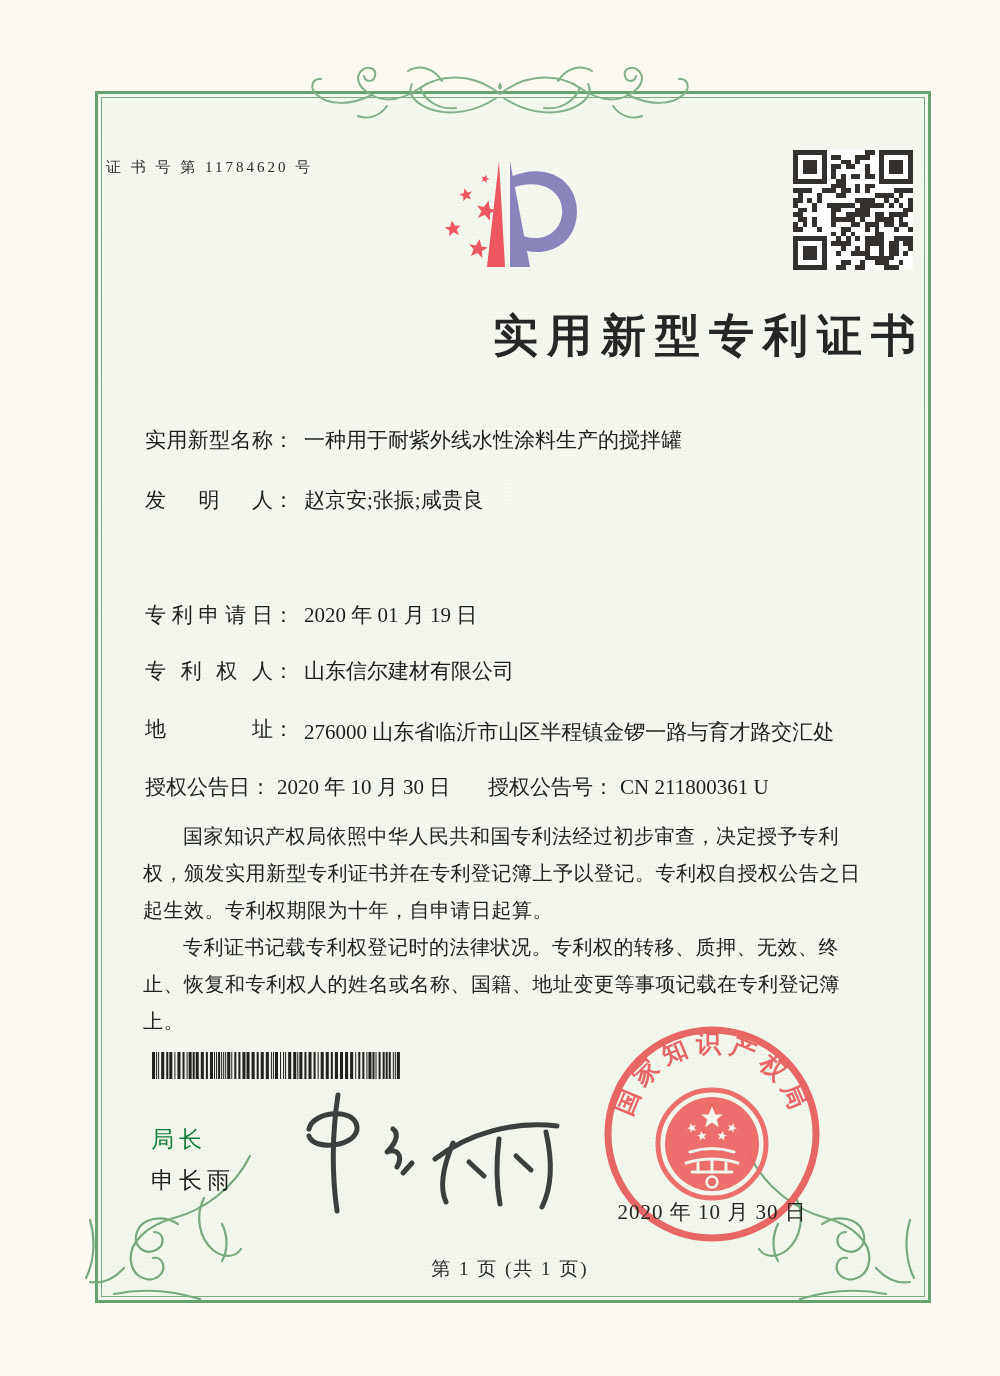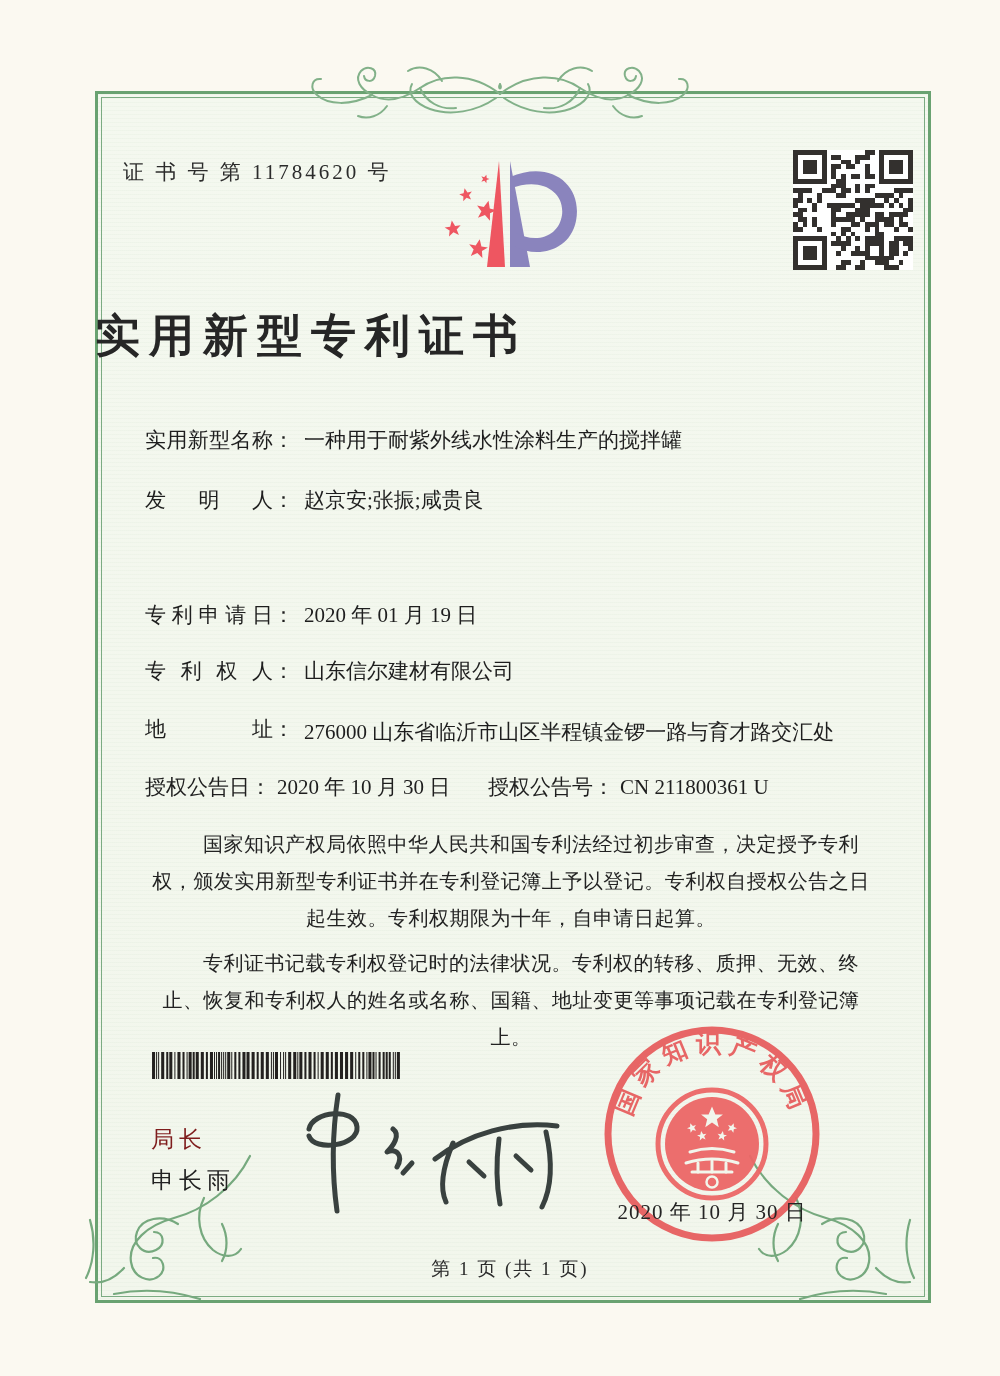--- a/index.html
+++ b/index.html
@@ -17,28 +17,28 @@
     border:3px solid #69a271;
     background:
       repeating-linear-gradient(180deg, rgba(120,160,120,0.045) 0 1px, transparent 1px 4px),
       linear-gradient(#f4f8ef,#f2f6ec);
   }
   .frame-inner{
     position:absolute;inset:3px;border:1px solid #7bab82;
   }
   
   .cert-no{
-    position:absolute;left:123px;top:158px;
-    font-size:21px;letter-spacing:3px;color:#2b2b2b;
+    position:absolute;left:106px;top:158px;
+    font-size:15px;letter-spacing:3px;color:#2b2b2b;
   }
   .logo{position:absolute;left:423px;top:143px;width:172px;height:152px;}
   .qr{position:absolute;left:793px;top:150px;width:120px;height:120px;background:#fff;}
   .title{
     position:absolute;left:95px;top:306px;width:830px;
-    text-align:left;font-size:45px;font-weight:700;
+    text-align:right;font-size:45px;font-weight:700;
     letter-spacing:9px;color:#262626;
   }
   
   .frow{position:absolute;left:145px;font-size:21px;white-space:nowrap;}
   .f-label{
     display:inline-block;width:128px;
     text-align:justify;text-align-last:justify;
     vertical-align:top;
   }
   .f-colon{vertical-align:top;}
@@ -46,27 +46,27 @@
   .f-value-wrap{
     display:inline-block;margin-left:10px;width:548px;
     white-space:normal;line-height:35px;vertical-align:top;
   }
   .frow2{position:absolute;font-size:21px;white-space:nowrap;}
   
   .body-text{
     position:absolute;left:143px;top:818px;width:736px;
     font-size:20px;line-height:37px;letter-spacing:0.5px;color:#222;
   }
-  .body-text p{margin:8px;text-indent:2em;text-align:center;}
+  .body-text p{margin:0;text-indent:2em;}
   
   .barcode{position:absolute;left:150px;top:1052px;width:256px;height:27px;}
   .officer-title{
     position:absolute;left:151px;top:1124px;
     font-family:Liberation Serif, serif;
-    font-size:23px;letter-spacing:5px;color:#7f1d1d;
+    font-size:23px;letter-spacing:5px;color:#15803d;
   }
   .officer-name{
     position:absolute;left:151px;top:1165px;
     font-family:"Liberation Sans","DejaVu Sans",sans-serif;
     font-size:23px;letter-spacing:5px;color:#222;
   }
   .sig{position:absolute;left:283px;top:1083px;width:305px;height:145px;}
   
   .seal{position:absolute;left:592px;top:1016px;width:240px;height:240px;opacity:0.95;}
   .seal-date{

